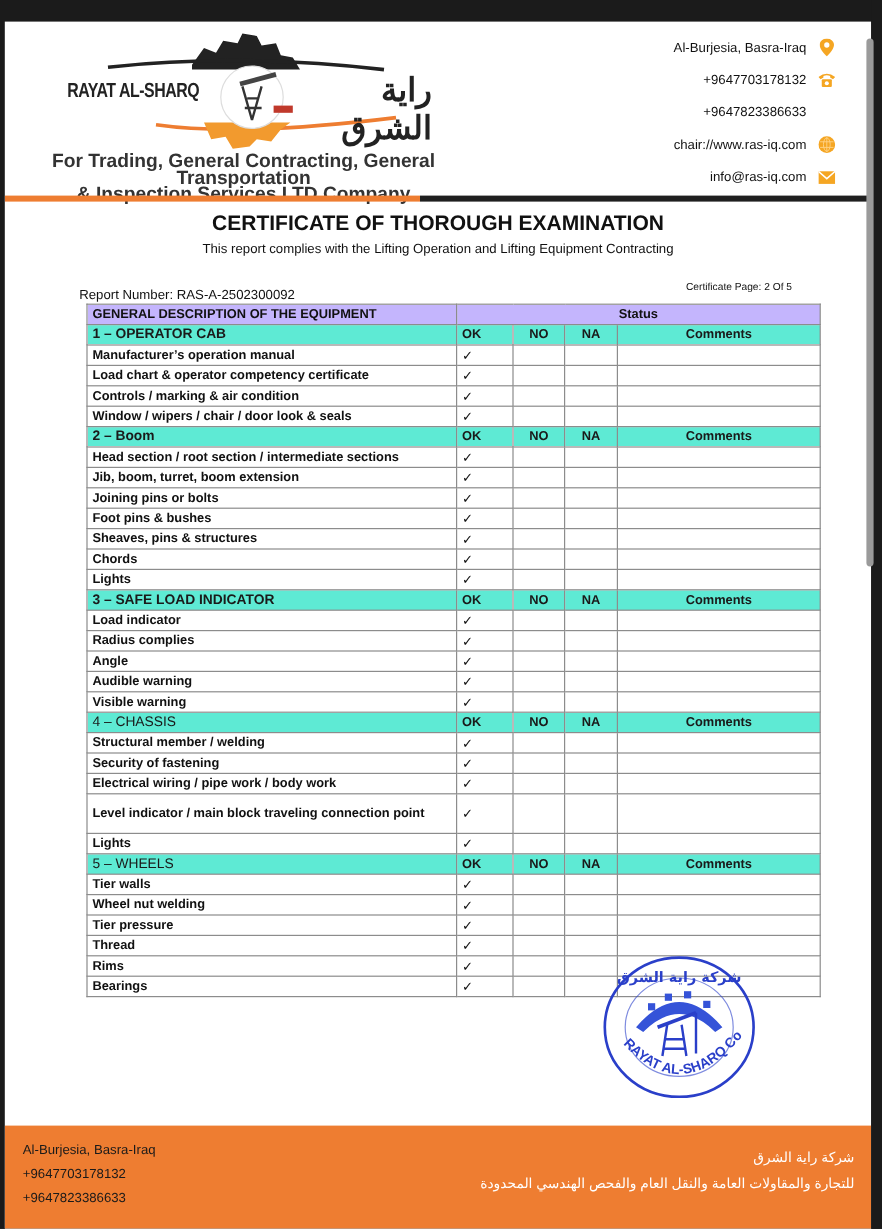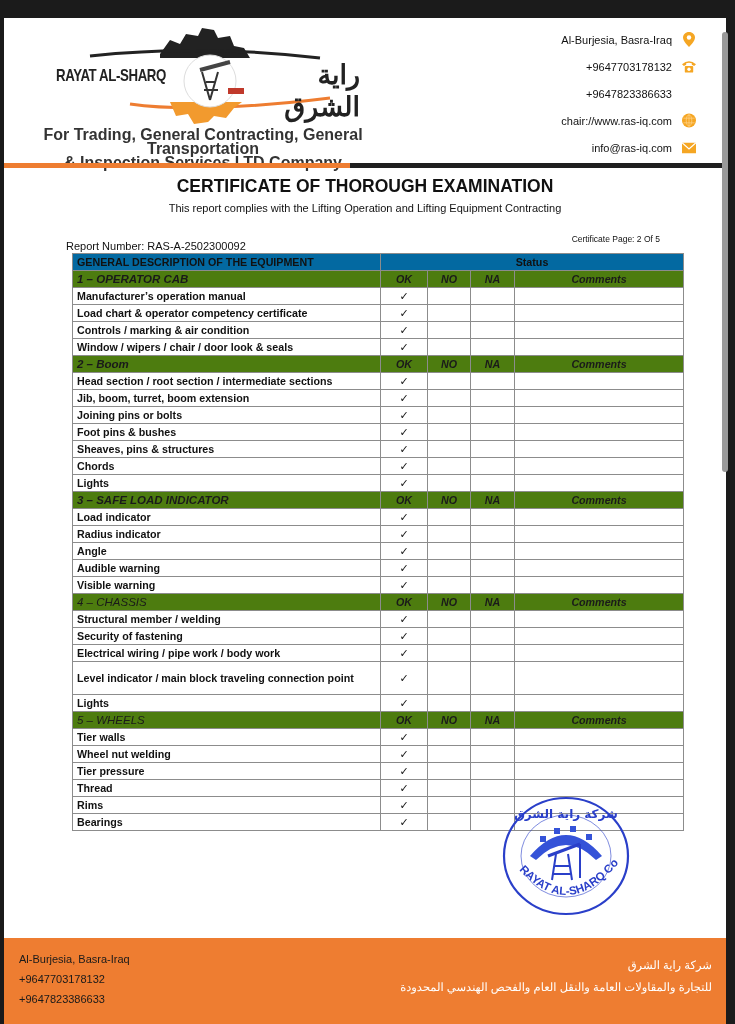--- a/index.html
+++ b/index.html
@@ -29,28 +29,28 @@
   
   .doc-title { position: absolute; left: 0; top: 158px; width: 722px; text-align: center; font-weight: bold; font-size: 17.5px; color: #111; }
   .doc-subtitle { position: absolute; left: 0; top: 184px; width: 722px; text-align: center; font-size: 11px; color: #111; }
   .report-number { position: absolute; left: 62px; top: 222px; font-size: 11px; color: #111; }
   .cert-page { position: absolute; right: 66px; top: 216px; font-size: 8.5px; color: #111; }
 
   
   .sheet { position: absolute; left: 68px; top: 235px; border-collapse: collapse; table-layout: fixed; font-size: 10.7px; }
   .sheet td { border: 1px solid #8c8c8c; height: 17px; padding: 0 4px; white-space: nowrap; overflow: hidden; font-weight: bold; }
   .sheet td.c-desc { width: 308px; }
-  .sheet td.c-ok { width: 47px; text-align: center; }
+  .sheet td.c-ok { width: 47px; text-align: left; }
   .sheet td.c-no { width: 43px; text-align: center; }
   .sheet td.c-na { width: 44px; text-align: center; }
   .sheet td.c-cm { width: 169px; text-align: center; }
-  .sheet tr.sec td { background: #4d7c0f; color: #1a1a1a; font-style: italic; }
+  .sheet tr.sec td { background: #5eead4; color: #1a1a1a; }
   .sheet tr.sec td.c-desc { font-size: 11.5px; }
   .sheet tr.sec td.c-desc.light { font-weight: normal; }
-  .sheet tr.head td { background: #0369a1; }
+  .sheet tr.head td { background: #c4b5fd; }
   .sheet tr.tall td { height: 33px; }
   .sheet tr.tall td.c-desc { white-space: normal; line-height: 15px; }
   .check { font-weight: normal; font-size: 11px; }
 
   
   .stamp { position: absolute; left: 496px; top: 776px; width: 132px; height: 124px; }
 
   
   .footer { position: absolute; left: 0; top: 920px; width: 722px; height: 86px; background: #ee7d31; }
   .footer-left { position: absolute; left: 15px; top: 11px; font-size: 11px; line-height: 20px; color: #1a1a1a; }
@@ -250,21 +250,21 @@
           <td class="c-cm">Comments</td>
         </tr>
         <tr>
           <td class="c-desc">Load indicator</td>
           <td class="c-ok"><span class="check">✓</span></td>
           <td class="c-no"></td>
           <td class="c-na"></td>
           <td class="c-cm"></td>
         </tr>
         <tr>
-          <td class="c-desc">Radius indicator</td>
+          <td class="c-desc">Radius complies</td>
           <td class="c-ok"><span class="check">✓</span></td>
           <td class="c-no"></td>
           <td class="c-na"></td>
           <td class="c-cm"></td>
         </tr>
         <tr>
           <td class="c-desc">Angle</td>
           <td class="c-ok"><span class="check">✓</span></td>
           <td class="c-no"></td>
           <td class="c-na"></td>

